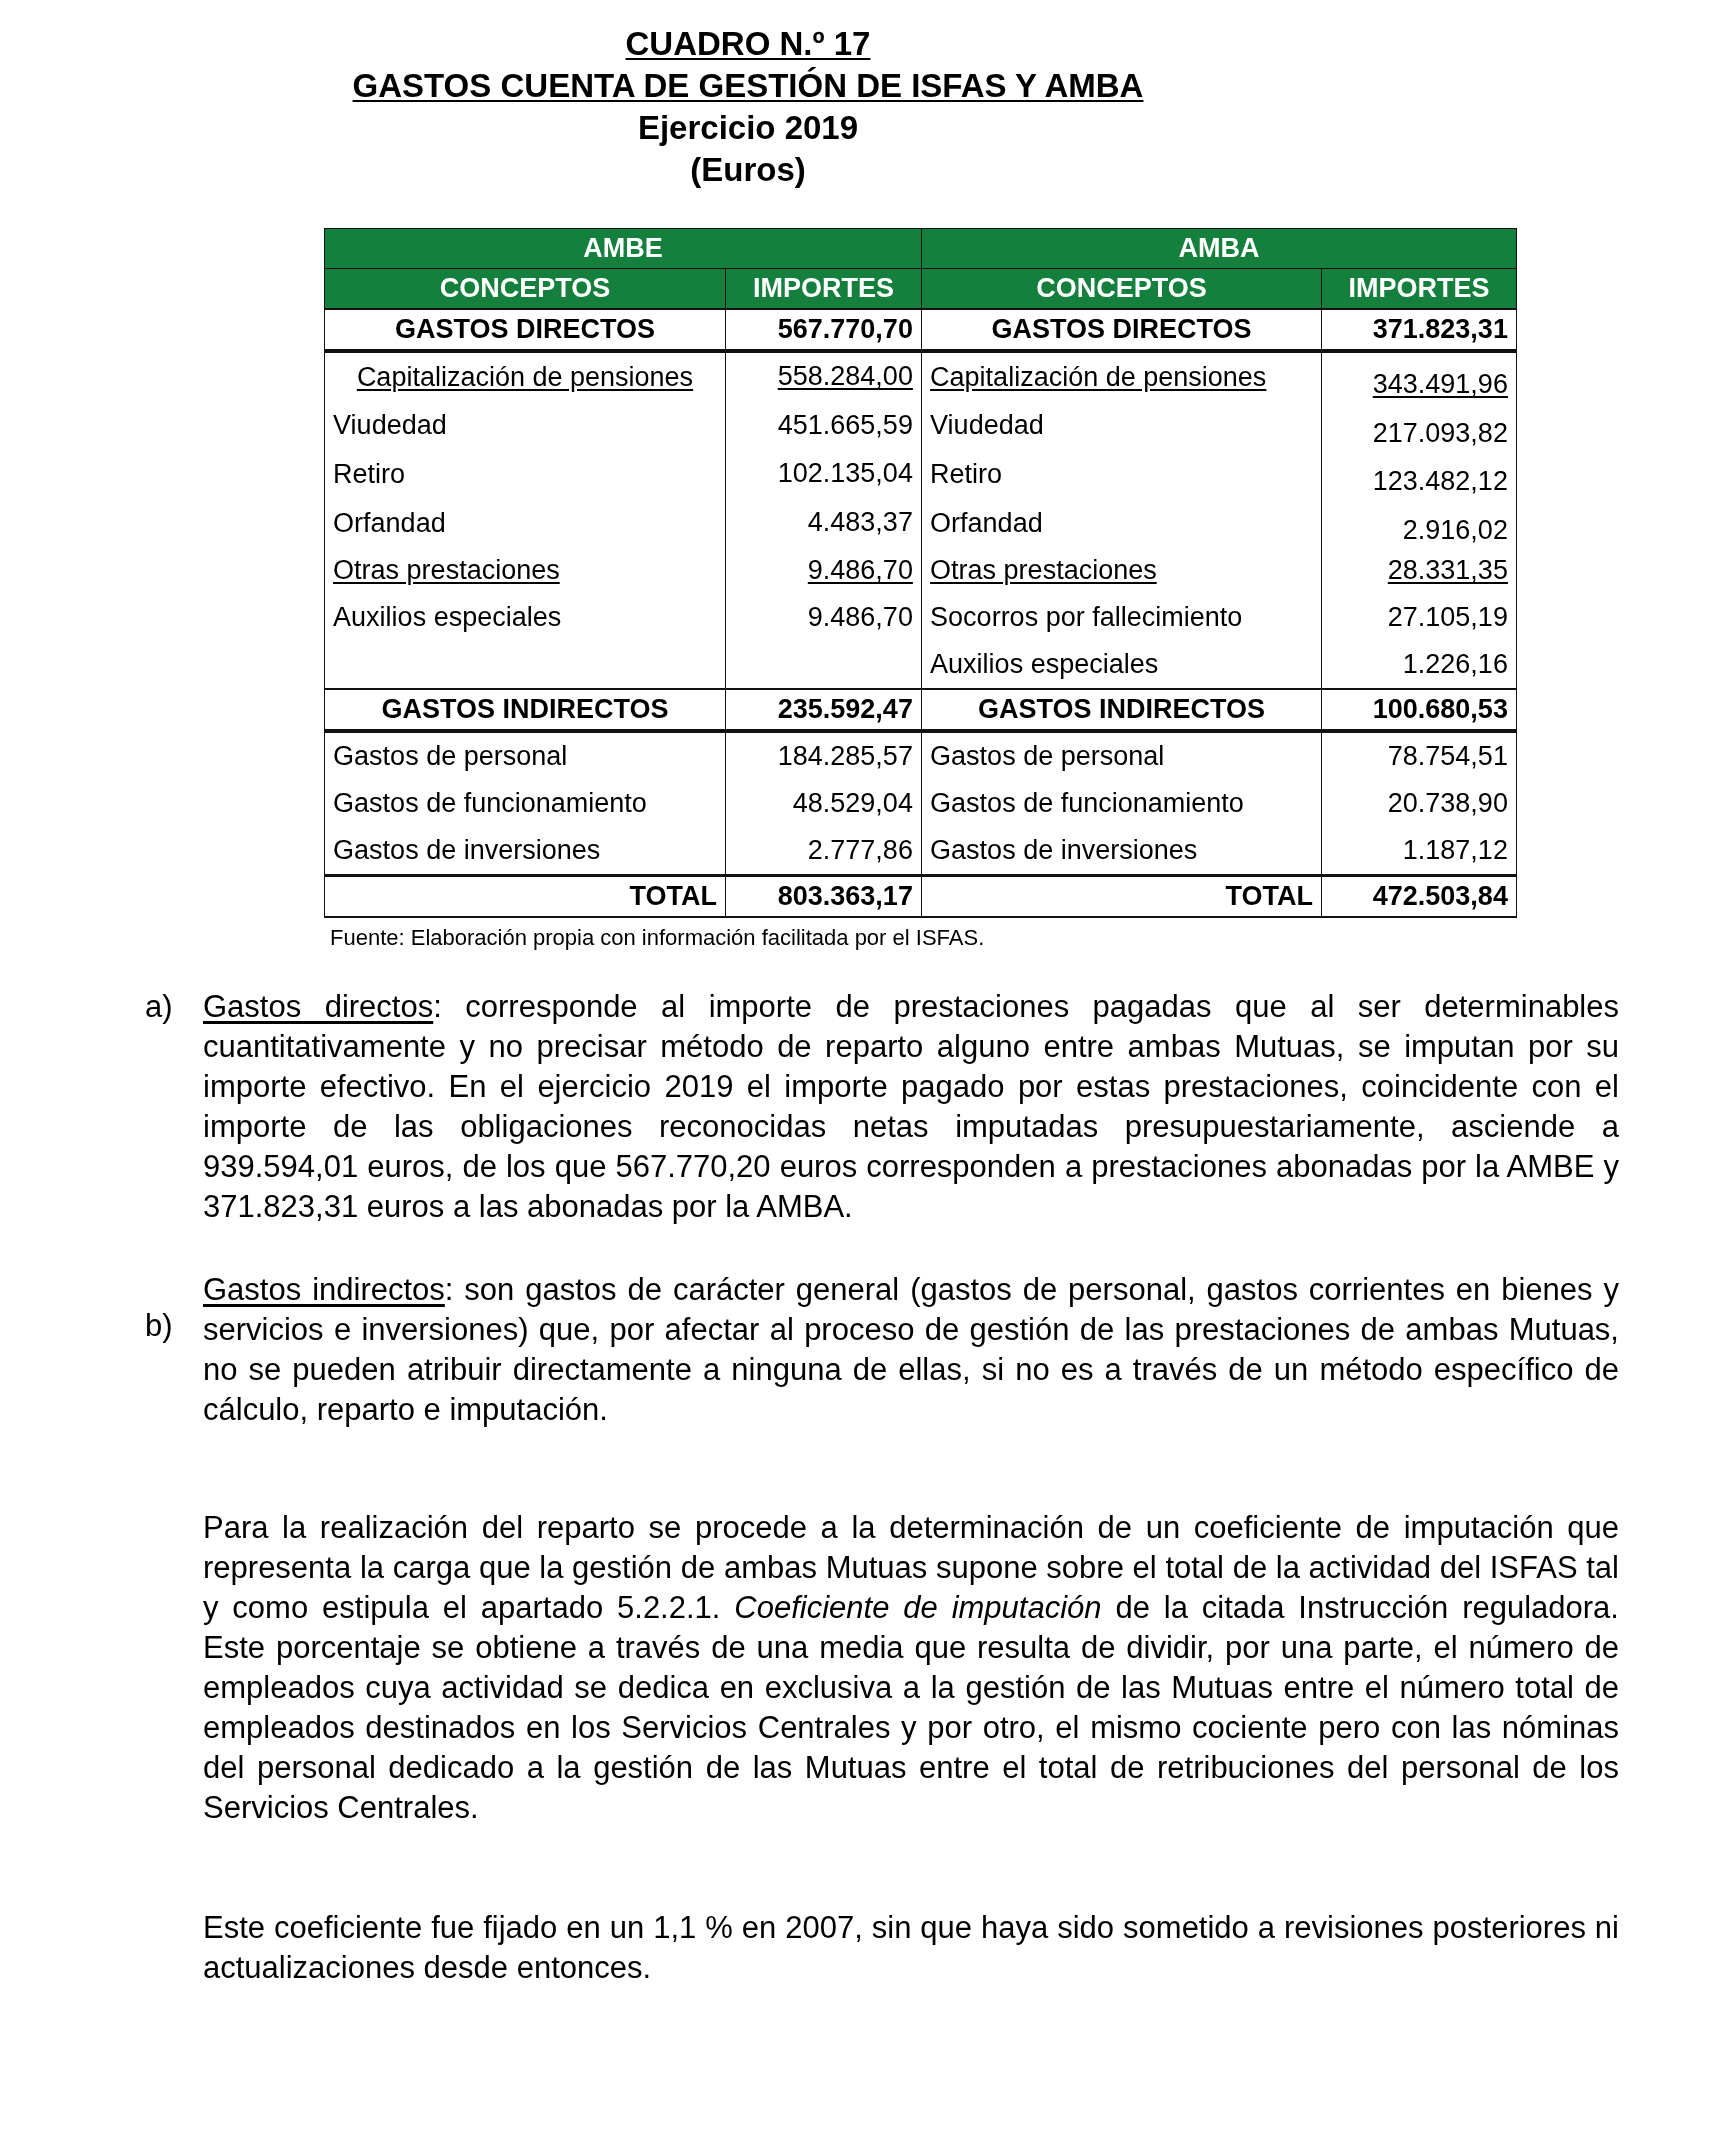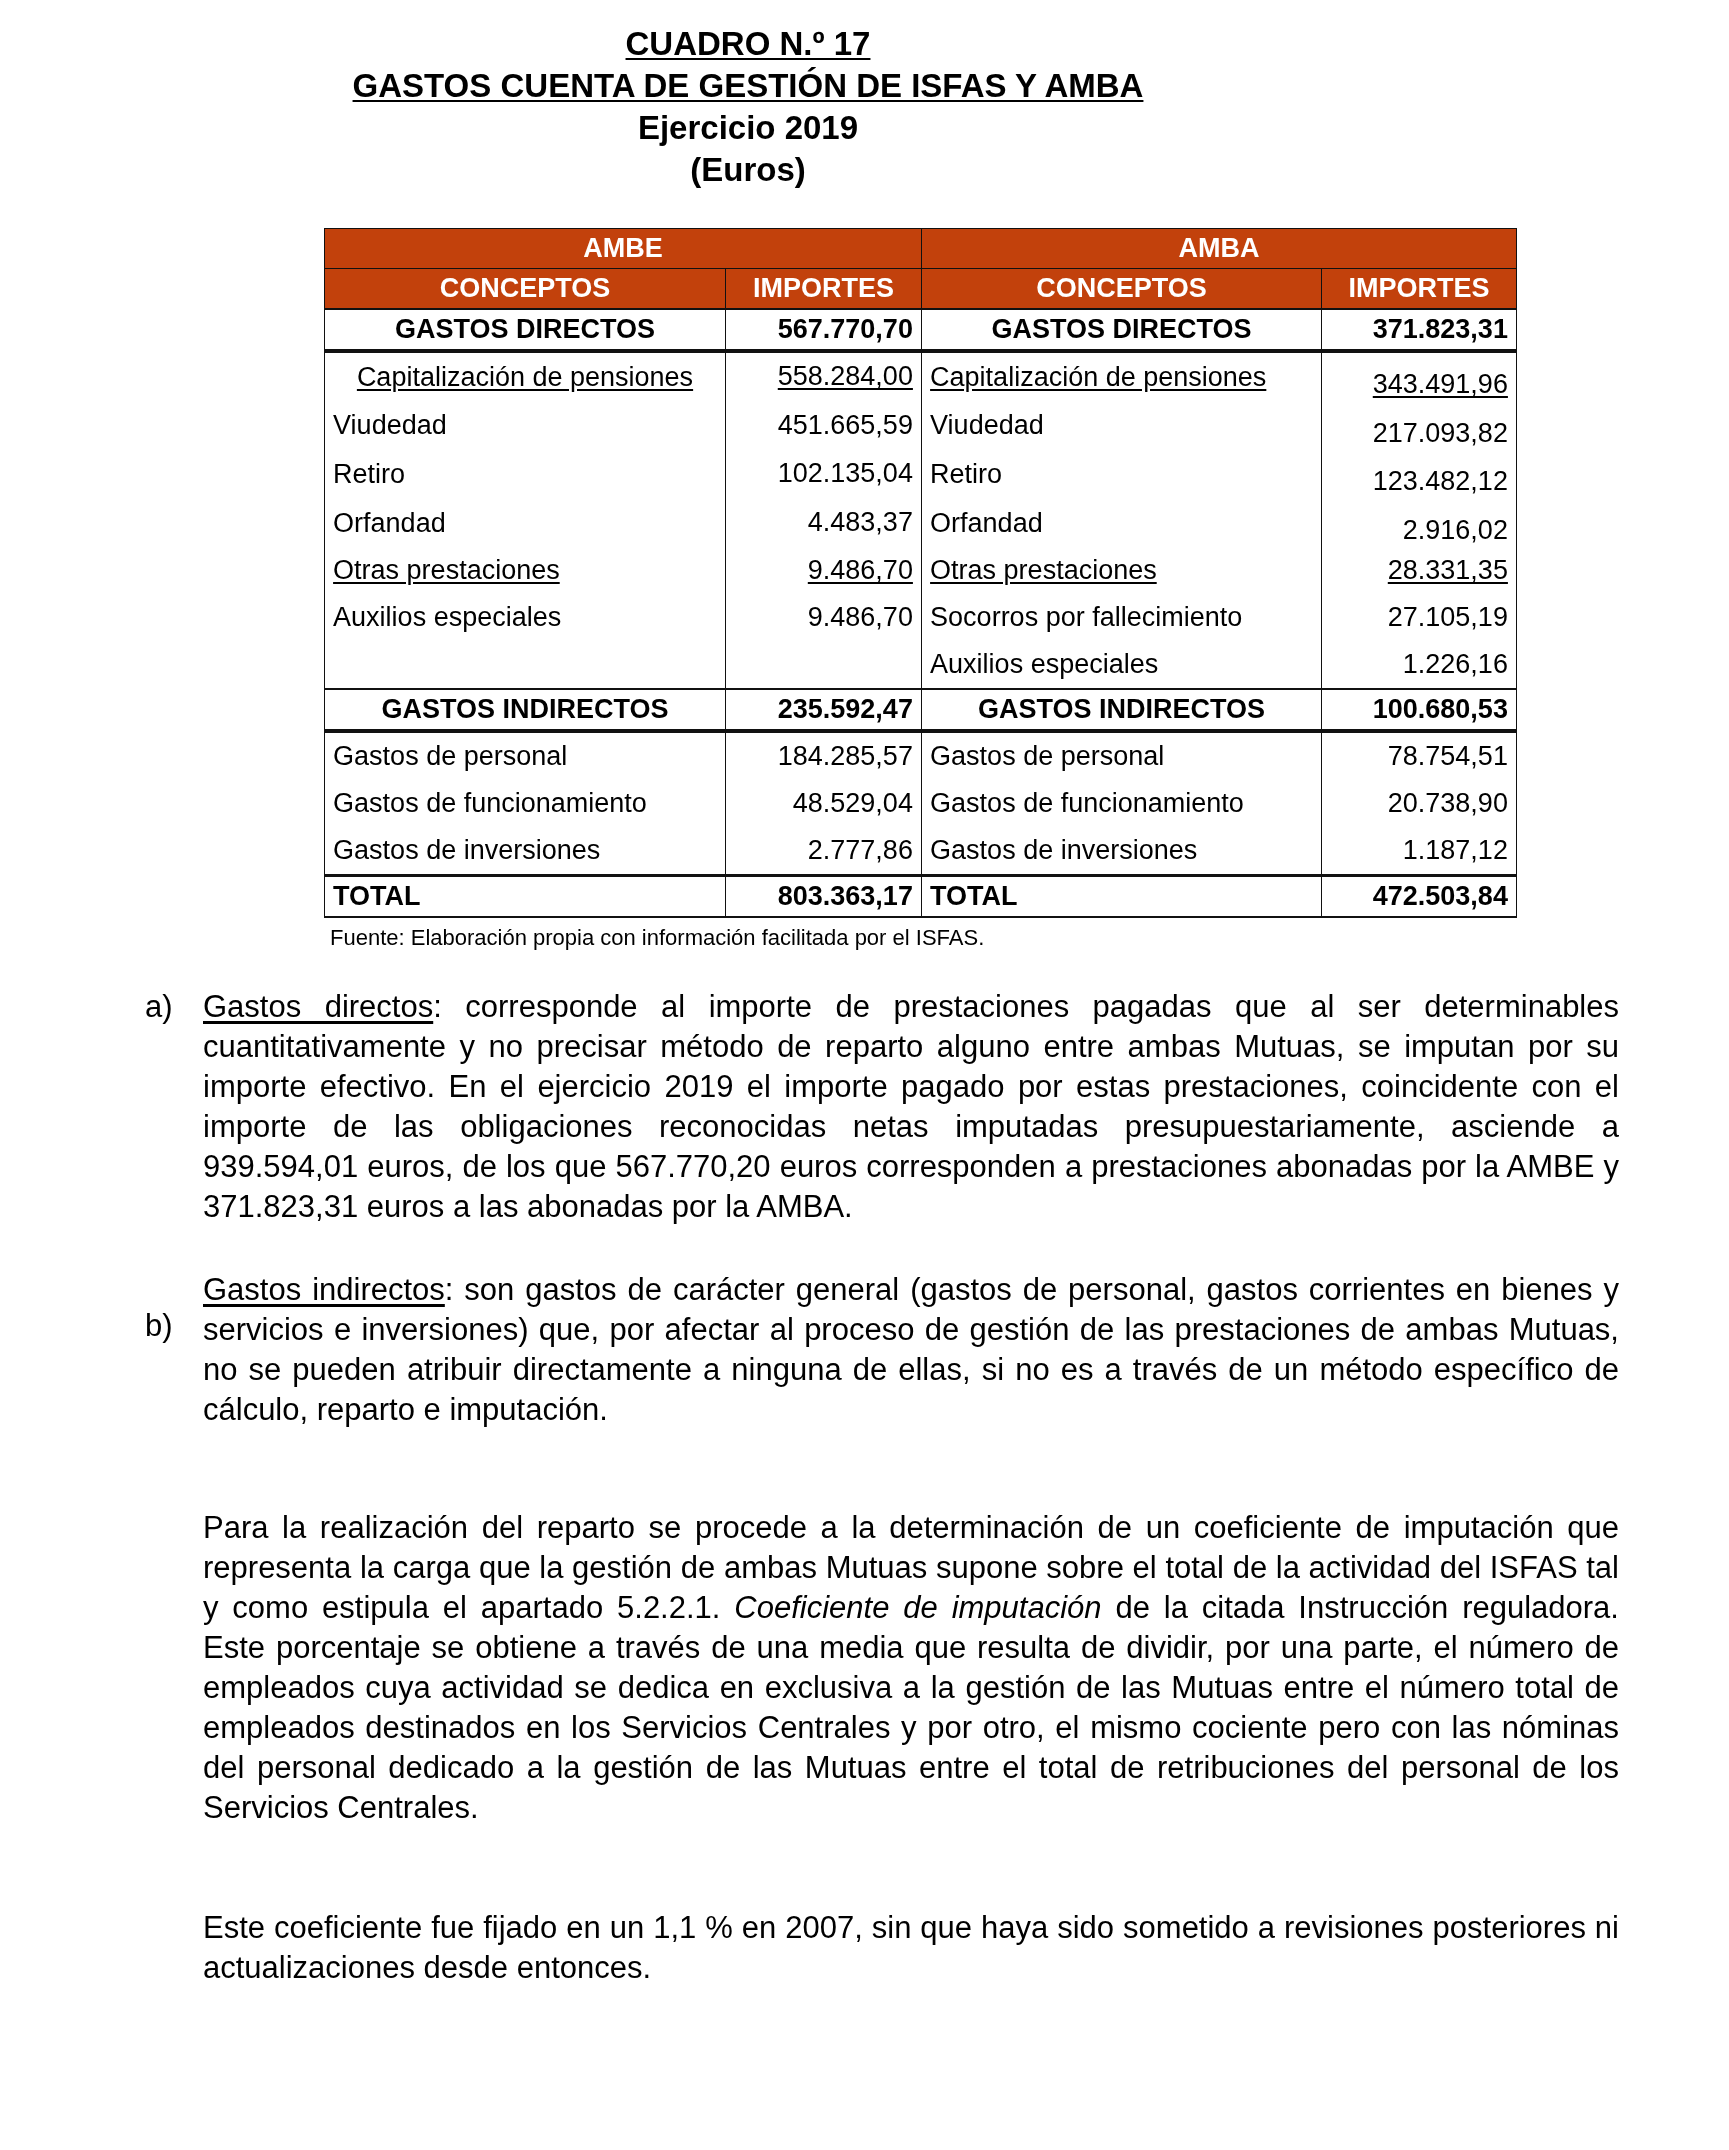--- a/index.html
+++ b/index.html
@@ -20,33 +20,33 @@
   }
   table.cuadro col.c1 { width: 401px; }
   table.cuadro col.c2 { width: 196px; }
   table.cuadro col.c3 { width: 400px; }
   table.cuadro col.c4 { width: 195px; }
   table.cuadro td, table.cuadro th {
     border-left: 1.6px solid #111; border-right: 1.6px solid #111;
     padding: 0 8.1px; white-space: nowrap; overflow: hidden;
   }
   .hdr th {
-    background: #c2410c; color: #fff; font-weight: bold; text-align: center;
+    background: #15803d; color: #fff; font-weight: bold; text-align: center;
     height: 39px; border: 1.6px solid #111;
   }
   .sec td { font-weight: bold; height: 39px; border-top: 2.4px solid #111; border-bottom: 4.1px solid #111; }
   .sec td.lbl { text-align: center; }
   .sec td.num { text-align: right; }
   .row td { height: 47px; vertical-align: middle; }
   .row td.num { text-align: right; }
   .row td.lbl { text-align: left; margin-left: 24px; }
   .row.shift td.num { vertical-align: bottom; padding-bottom: 1.6px; }
   .u1 { text-decoration: underline; text-underline-offset: 3.3px; }
   .tot td { font-weight: bold; height: 39px; border-top: 3.3px solid #111; border-bottom: 2.4px solid #111; }
-  .tot td.lbl { text-align: left; }
+  .tot td.lbl { text-align: right; }
   .tot td.num { text-align: right; }
 
   .fuente { position: absolute; left: 330px; top: 925px; font-size: 22px; }
 
   .para {
     position: absolute; left: 203px; width: 1416px;
     font-size: 31px; line-height: 40px; text-align: justify;
   }
   .marker { position: absolute; left: 145px; font-size: 31px; line-height: 40px; }
   .para .ul { text-decoration: underline; text-underline-offset: 4.1px; }

